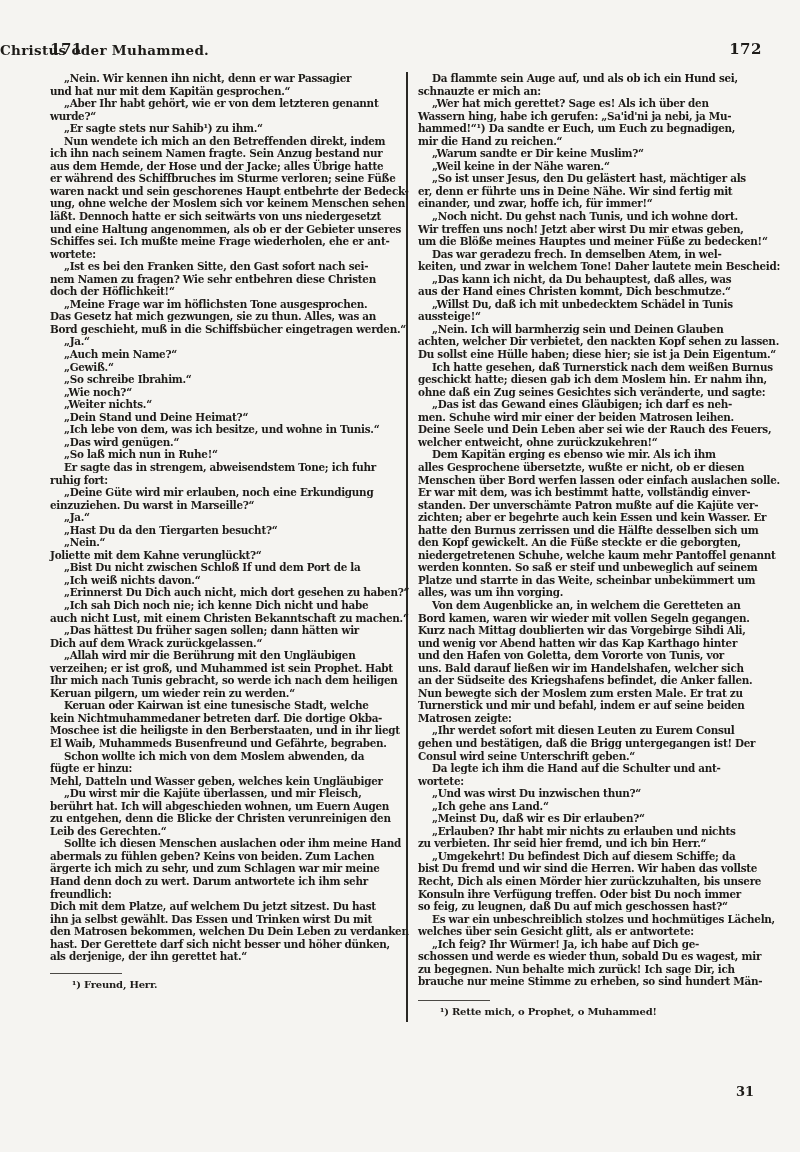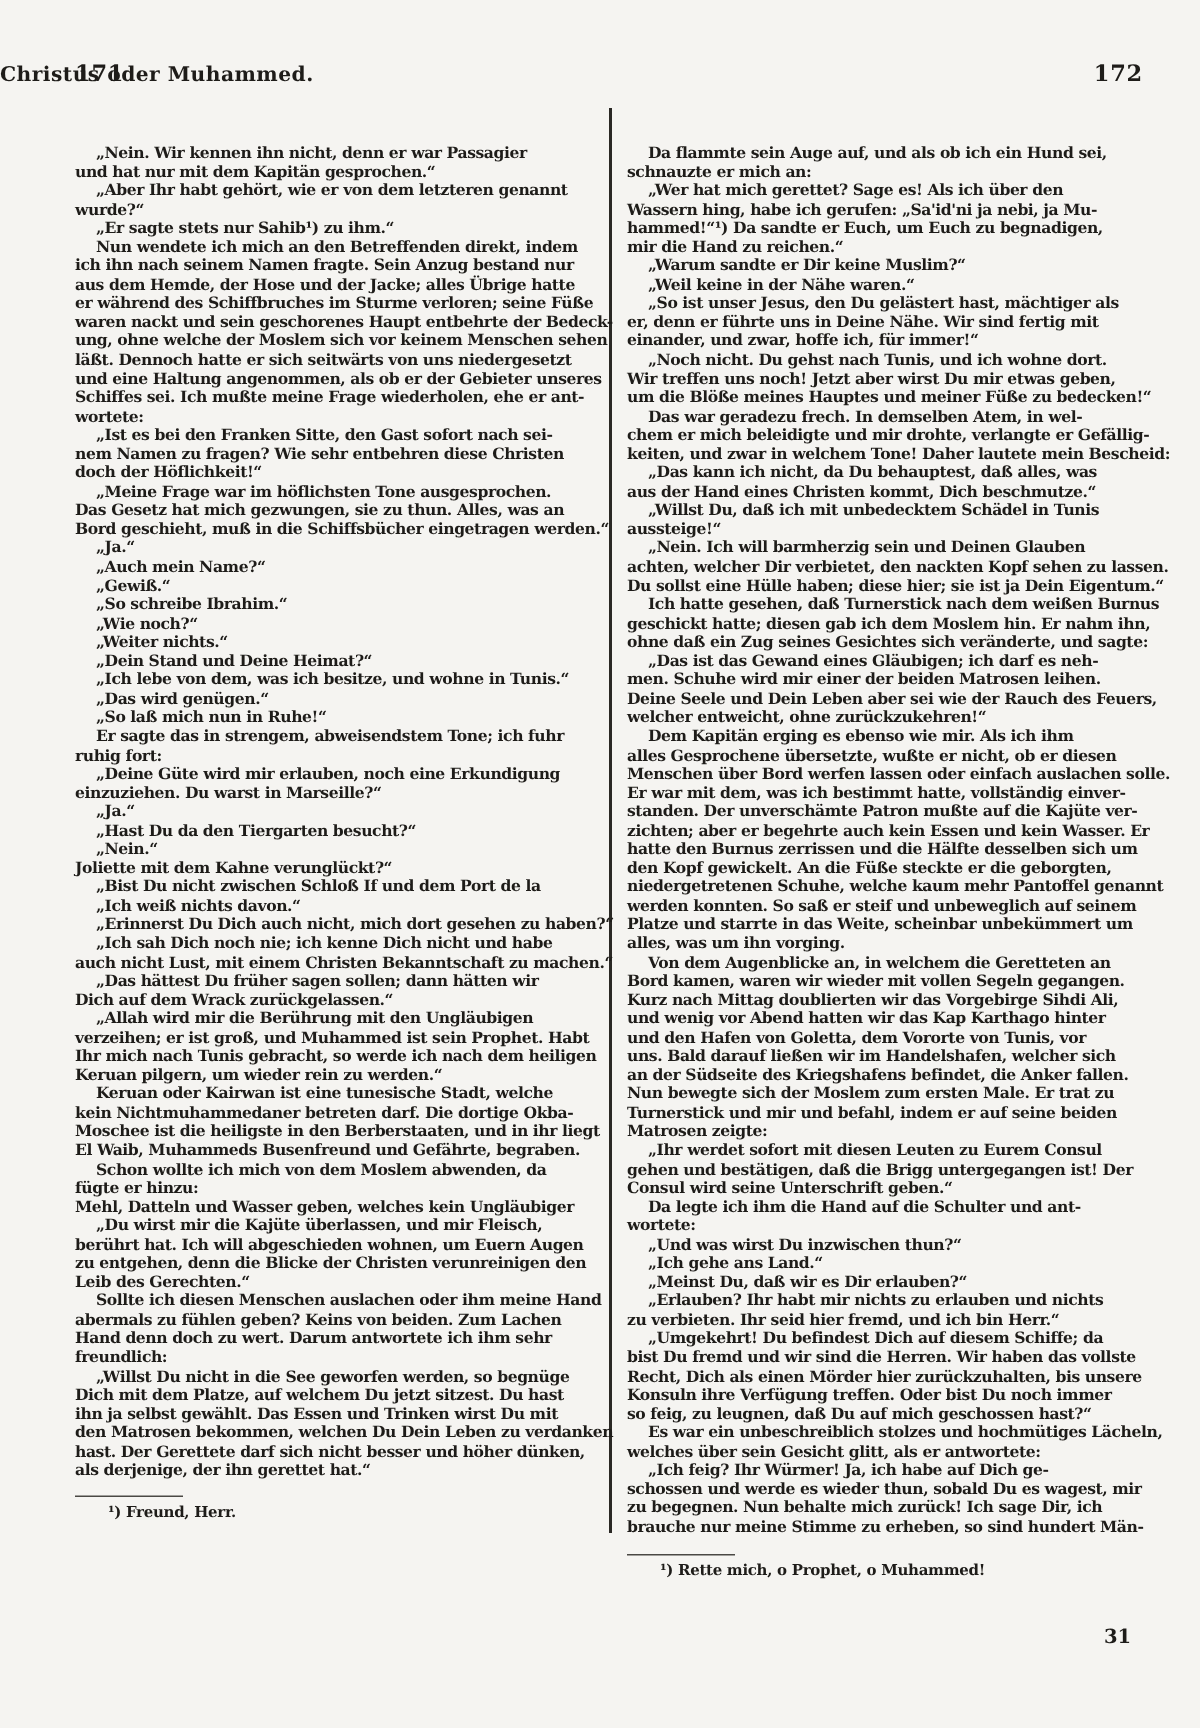--- a/index.html
+++ b/index.html
@@ -44,21 +44,20 @@
     text-align: left;
     font-size: 13.5px;
     font-weight: bold;
     letter-spacing: 0.3px;
   }
   
   .column {
     position: absolute;
     top: 72px;
     width: 350px;
-    margin-top: 24px;
   }
   .column.left { left: 50px; }
   .column.right { left: 418px; width: 348px; }
   .column-divider {
     position: absolute;
     top: 72px;
     left: 406px;
     width: 2px;
     height: 950px;
     background: #2a2824;
@@ -169,23 +168,23 @@
       <div class="line">El Waib, Muhammeds Busenfreund und Gefährte, begraben.</div>
       <div class="line indent">Schon wollte ich mich von dem Moslem abwenden, da</div>
       <div class="line">fügte er hinzu:</div>
       <div class="line">Mehl, Datteln und Wasser geben, welches kein Ungläubiger</div>
       <div class="line indent">„Du wirst mir die Kajüte überlassen, und mir Fleisch,</div>
       <div class="line">berührt hat.  Ich will abgeschieden wohnen, um Euern Augen</div>
       <div class="line">zu entgehen, denn die Blicke der Christen verunreinigen den</div>
       <div class="line">Leib des Gerechten.“</div>
       <div class="line indent">Sollte ich diesen Menschen auslachen oder ihm meine Hand</div>
       <div class="line">abermals zu fühlen geben?  Keins von beiden.  Zum Lachen</div>
+      <div class="line">ärgerte ich mich zu sehr, und zum Schlagen war mir meine</div>
       <div class="line">Hand denn doch zu wert.  Darum antwortete ich ihm sehr</div>
       <div class="line">freundlich:</div>
-      <div class="line indent">„Willst Du nicht in die See geworfen werden, so begnüge</div>
       <div class="line">Dich mit dem Platze, auf welchem Du jetzt sitzest.  Du hast</div>
       <div class="line">ihn ja selbst gewählt.  Das Essen und Trinken wirst Du mit</div>
       <div class="line">den Matrosen bekommen, welchen Du Dein Leben zu verdanken</div>
       <div class="line">hast.  Der Gerettete darf sich nicht besser und höher dünken,</div>
       <div class="line">als derjenige, der ihn gerettet hat.“</div>
       <div class="footnote-block">
         <hr class="footnote-rule">
         <div class="footnote-text">¹) Freund, Herr.</div>
       </div>
     </div>
@@ -199,21 +198,20 @@
       <div class="line">mir die Hand zu reichen.“</div>
       <div class="line indent">„Warum sandte er Dir keine Muslim?“</div>
       <div class="line indent">„Weil keine in der Nähe waren.“</div>
       <div class="line indent">„So ist unser Jesus, den Du gelästert hast, mächtiger als</div>
       <div class="line">er, denn er führte uns in Deine Nähe.  Wir sind fertig mit</div>
       <div class="line">einander, und zwar, hoffe ich, für immer!“</div>
       <div class="line indent">„Noch nicht.  Du gehst nach Tunis, und ich wohne dort.</div>
       <div class="line">Wir treffen uns noch!  Jetzt aber wirst Du mir etwas geben,</div>
       <div class="line">um die Blöße meines Hauptes und meiner Füße zu bedecken!“</div>
       <div class="line indent">Das war geradezu frech.  In demselben Atem, in wel-</div>
-      <div class="line">chem er mich beleidigte und mir drohte, verlangte er Gefällig-</div>
       <div class="line">keiten, und zwar in welchem Tone!  Daher lautete mein Bescheid:</div>
       <div class="line indent">„Das kann ich nicht, da Du behauptest, daß alles, was</div>
       <div class="line">aus der Hand eines Christen kommt, Dich beschmutze.“</div>
       <div class="line indent">„Willst Du, daß ich mit unbedecktem Schädel in Tunis</div>
       <div class="line">aussteige!“</div>
       <div class="line indent">„Nein.  Ich will barmherzig sein und Deinen Glauben</div>
       <div class="line">achten, welcher Dir verbietet, den nackten Kopf sehen zu lassen.</div>
       <div class="line">Du sollst eine Hülle haben; diese hier; sie ist ja Dein Eigentum.“</div>
       <div class="line indent">Ich hatte gesehen, daß Turnerstick nach dem weißen Burnus</div>
       <div class="line">geschickt hatte; diesen gab ich dem Moslem hin.  Er nahm ihn,</div>

